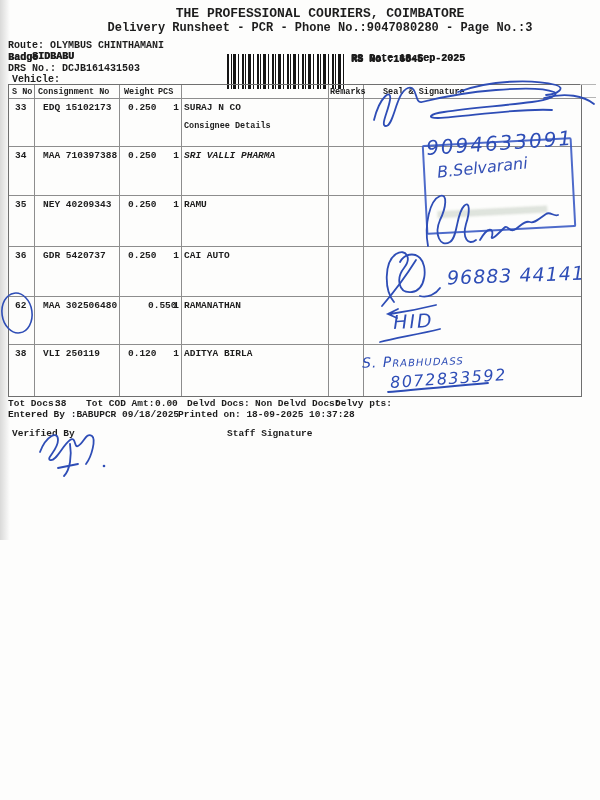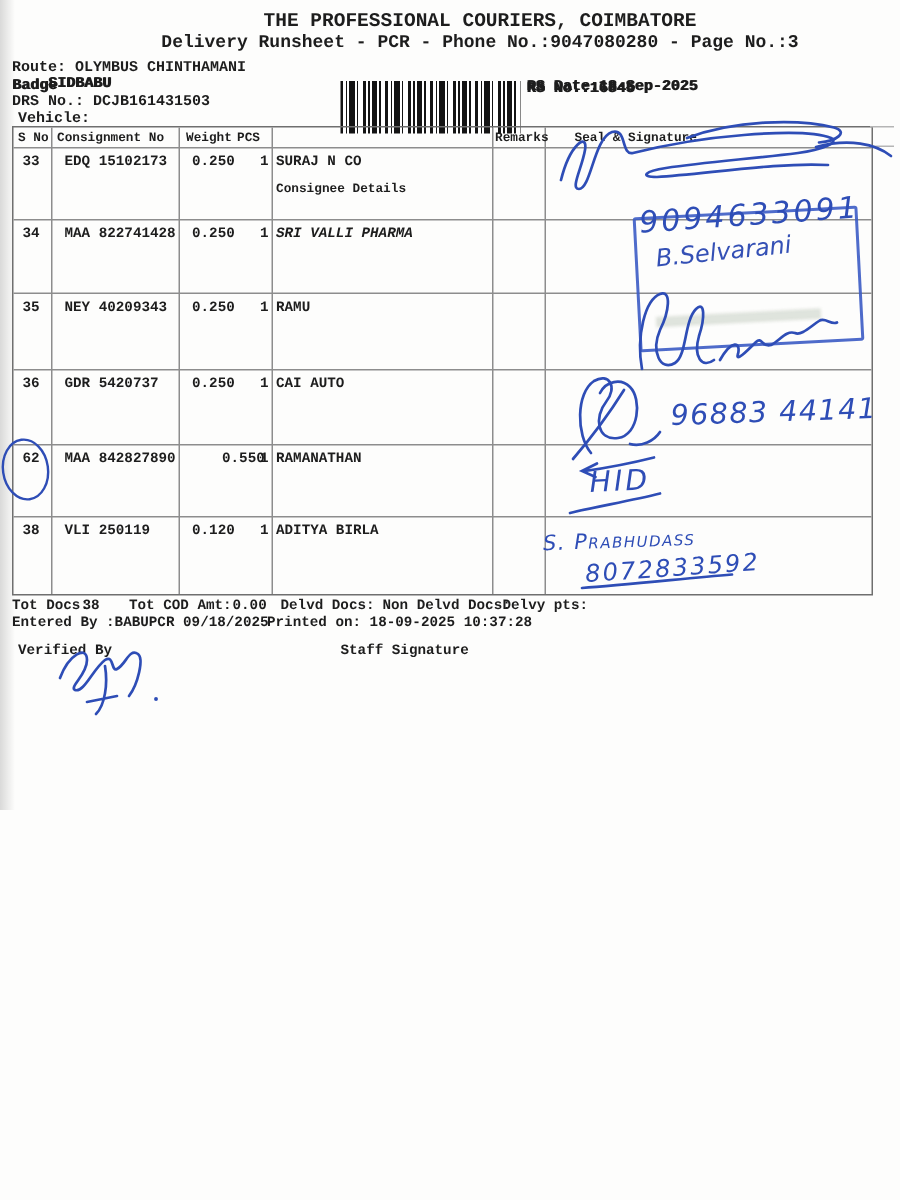--- a/index.html
+++ b/index.html
@@ -74,21 +74,21 @@
     <div>
       <div class="cell" style="left:6px;top:17px;">33</div>
       <div class="cell" style="left:34px;top:17px;">EDQ 15102173</div>
       <div class="cell" style="left:119px;top:17px;">0.250</div>
       <div class="cell" style="left:150px;top:17px;width:20px;text-align:right;">1</div>
       <div class="cell" style="left:175px;top:17px;">SURAJ N CO</div>
     </div>
 
     <div>
       <div class="cell" style="left:6px;top:65px;">34</div>
-      <div class="cell" style="left:34px;top:65px;">MAA 822741428</div>
+      <div class="cell" style="left:34px;top:65px;">MAA 710397388</div>
       <div class="cell" style="left:119px;top:65px;">0.250</div>
       <div class="cell" style="left:150px;top:65px;width:20px;text-align:right;">1</div>
       <div class="cell" style="left:175px;top:65px;font-style:italic;">SRI VALLI PHARMA</div>
     </div>
 
     <div>
       <div class="cell" style="left:6px;top:114px;">35</div>
       <div class="cell" style="left:34px;top:114px;">NEY 40209343</div>
       <div class="cell" style="left:119px;top:114px;">0.250</div>
       <div class="cell" style="left:150px;top:114px;width:20px;text-align:right;">1</div>
@@ -98,21 +98,21 @@
     <div>
       <div class="cell" style="left:6px;top:165px;">36</div>
       <div class="cell" style="left:34px;top:165px;">GDR 5420737</div>
       <div class="cell" style="left:119px;top:165px;">0.250</div>
       <div class="cell" style="left:150px;top:165px;width:20px;text-align:right;">1</div>
       <div class="cell" style="left:175px;top:165px;">CAI AUTO</div>
     </div>
 
     <div>
       <div class="cell" style="left:6px;top:215px;">62</div>
-      <div class="cell" style="left:34px;top:215px;">MAA 842827890</div>
+      <div class="cell" style="left:34px;top:215px;">MAA 302506480</div>
       <div class="cell" style="left:119px;top:215px;margin-left:20px;">0.550</div>
       <div class="cell" style="left:150px;top:215px;width:20px;text-align:right;">1</div>
       <div class="cell" style="left:175px;top:215px;">RAMANATHAN</div>
     </div>
 
     <div>
       <div class="cell" style="left:6px;top:263px;">38</div>
       <div class="cell" style="left:34px;top:263px;">VLI 250119</div>
       <div class="cell" style="left:119px;top:263px;">0.120</div>
       <div class="cell" style="left:150px;top:263px;width:20px;text-align:right;">1</div>

